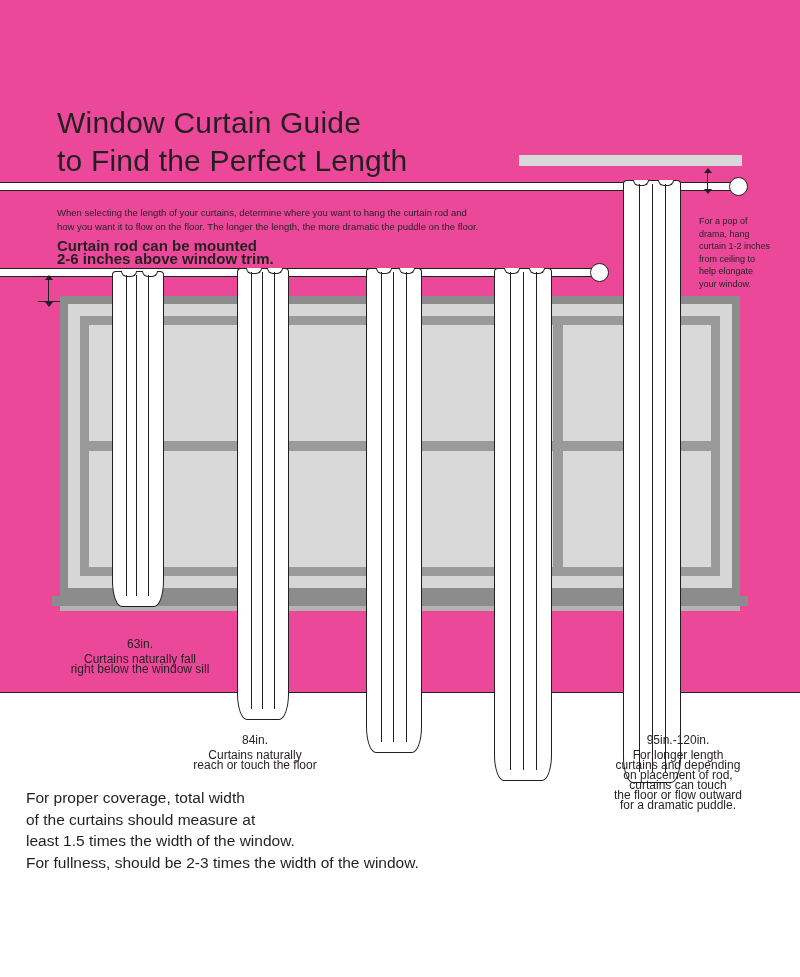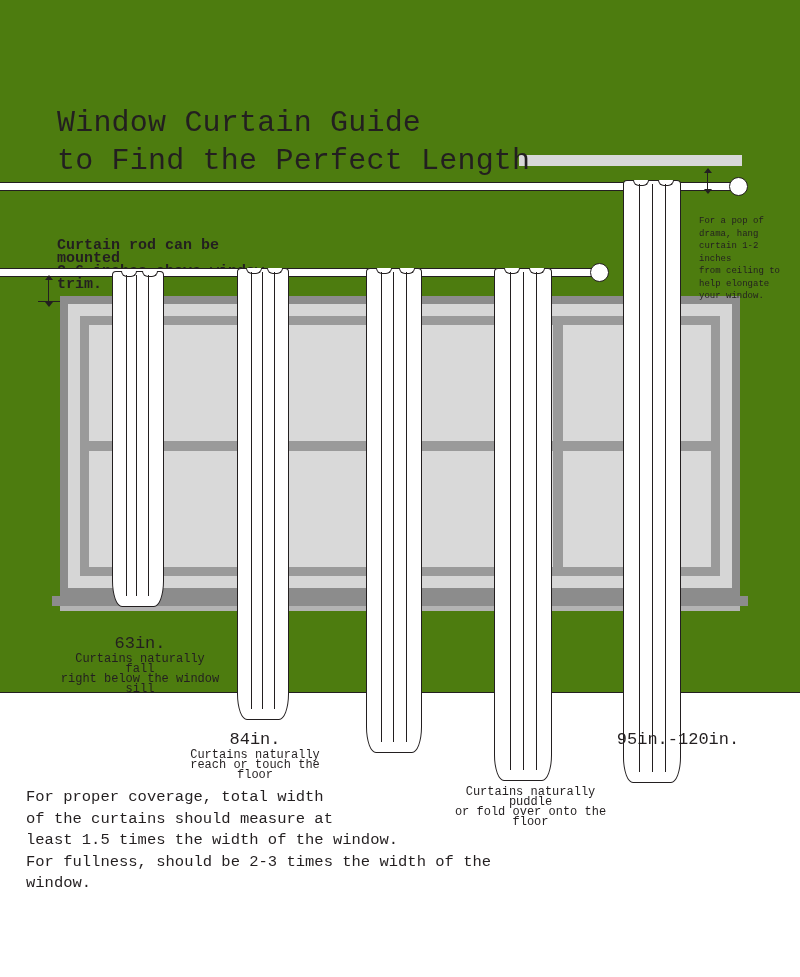--- a/index.html
+++ b/index.html
@@ -11,22 +11,21 @@
     width: 800px;
     height: 977px;
     font-family: "Liberation Sans", sans-serif;
     color: #231f20;
     overflow: hidden;
   }
   #page {
     position: relative;
     width: 800px;
     height: 977px;
-    background: #4d7c0f;
-    font-family: Liberation Mono, monospace;
+    background: #ec4899;
   }
 
   
   .title {
     position: absolute;
     left: 57px;
     top: 104px;
     font-size: 30px;
     line-height: 38px;
     font-weight: 400;
@@ -217,21 +216,21 @@
   #panel95 { left: 366px; top: 268px; width: 56px; height: 485px; }
   #panel108 { left: 494px; top: 268px; width: 58px; height: 513px; }
   #panel120 { left: 623px; top: 180px; width: 58px; height: 603px; }
 
   
   .lbl {
     position: absolute;
     text-align: center;
   }
   .lbl .big {
-    font-size: 17px;
+    font-size: 12px;
     line-height: 20px;
     color: #231f20;
     display: block;
   }
   .lbl .small {
     font-size: 12px;
     line-height: 10px;
     color: #231f20;
     display: block;
     white-space: pre-line;
@@ -281,20 +280,22 @@
 </style>
 </head>
 <body>
 
 <div id="page">
 
   <div class="grey-bar"></div>
 
   <div class="title">Window Curtain Guide
 to Find the Perfect Length</div>
+  <div class="intro">When selecting the length of your curtains, determine where you want to hang the curtain rod and
+how you want it to flow on the floor. The longer the length, the more dramatic the puddle on the floor.</div>
   <div class="rodnote">Curtain rod can be mounted
 2-6 inches above window trim.</div>
 
   <div class="window-outer">
     <div class="window-mid">
       <div class="window-inner">
         <div class="panes">
           <div class="pane"></div>
           <div class="pane"></div>
           <div class="pane"></div>
@@ -369,25 +370,29 @@
     <span class="big">63in.</span>
     <span class="small">Curtains naturally fall
 right below the window sill</span>
   </div>
   <div class="lbl" id="lbl84">
     <span class="big">84in.</span>
     <span class="small">Curtains naturally
 reach or touch the floor</span>
   </div>
   <div class="lbl" id="lbl108">
-    <span class="small">Curtains naturally puddle
-or fold over onto the floor</span>
   </div>
   <div class="lbl" id="lbl120">
     <span class="big">95in.-120in.</span>
+    <span class="small">For longer length
+curtains and depending
+on placement of rod,
+curtains can touch
+the floor or flow outward
+for a dramatic puddle.</span>
   </div>
 
   <div class="ceiling-note">For a pop of
 drama, hang
 curtain 1-2 inches
 from ceiling to
 help elongate
 your window.</div>
 
   <div class="bottom-note">For proper coverage, total width

